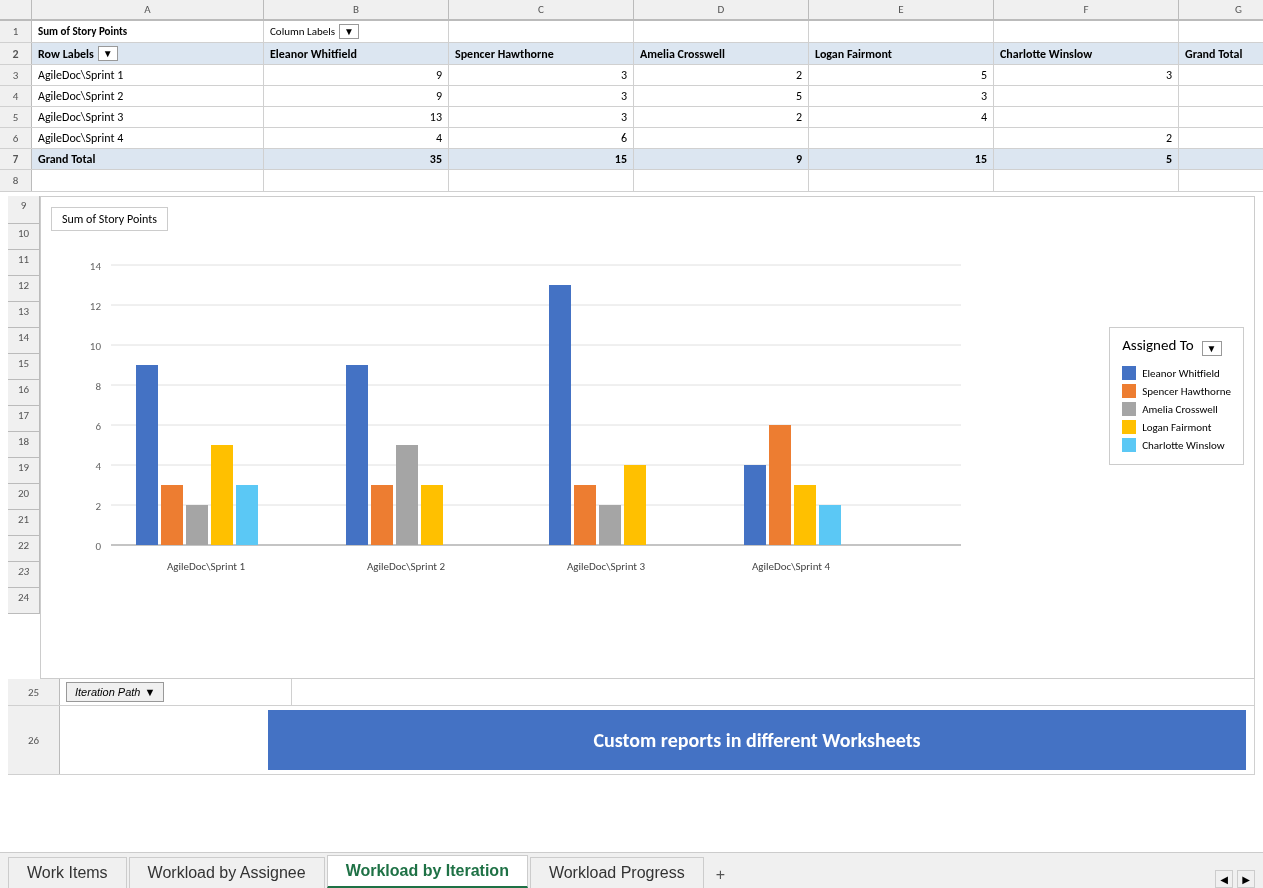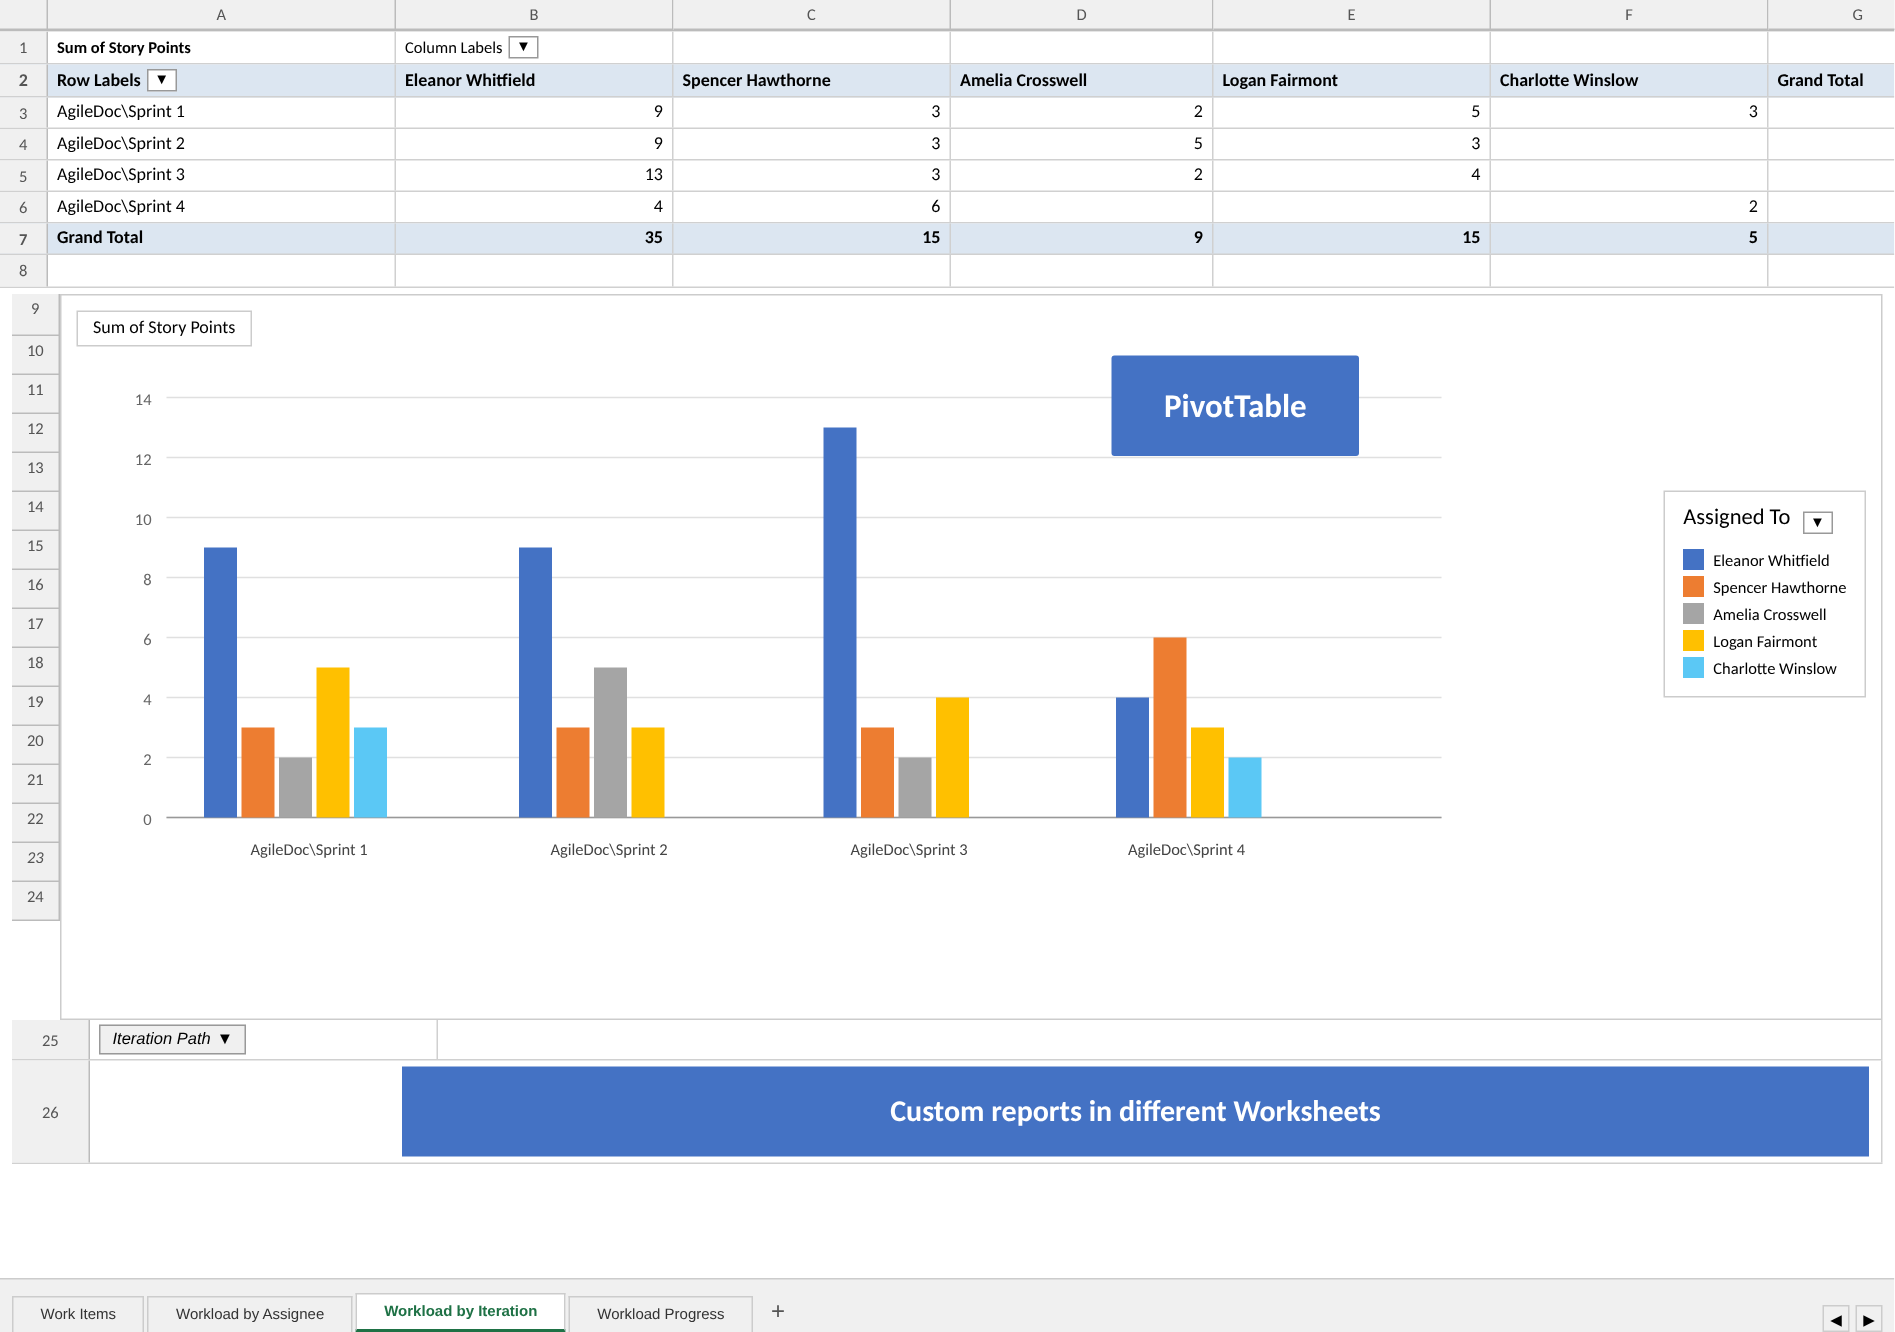--- a/index.html
+++ b/index.html
@@ -132,21 +132,21 @@
       display: flex;
       align-items: flex-end;
       background: #f0f0f0;
       border-top: 1px solid #ccc;
       height: 36px;
       padding-left: 8px;
     }
 
     .tab {
       padding: 6px 18px;
-      font-size: 10px;
+      font-size: 16px;
       border: 1px solid #ccc;
       border-bottom: none;
       background: #f0f0f0;
       cursor: pointer;
       margin-right: 2px;
       color: #333;
     }
 
     .tab.active {
       background: #fff;
@@ -390,21 +390,20 @@
           <div class="row-num-cell" style="height:26px;">24</div>
         </div>
 
         <div style="flex:1;position:relative;border:1px solid #ccc;background:#fff;padding:10px 10px 10px 10px;">
           
           <div style="margin-bottom:6px;">
             <span class="chart-title-label">Sum of Story Points</span>
           </div>
           
           
-          <div class="pivot-label-box" style="top: 40px; left: 700px; font-size:22px; padding:20px 35px;">PivotTable</div>
 
           
 
           
           <svg width="950" height="420" viewBox="0 0 950 420">
 
             <line x1="60" y1="20" x2="910" y2="20" stroke="#e0e0e0" stroke-width="1"></line>
             <line x1="60" y1="60" x2="910" y2="60" stroke="#e0e0e0" stroke-width="1"></line>
             <line x1="60" y1="100" x2="910" y2="100" stroke="#e0e0e0" stroke-width="1"></line>
             <line x1="60" y1="140" x2="910" y2="140" stroke="#e0e0e0" stroke-width="1"></line>

